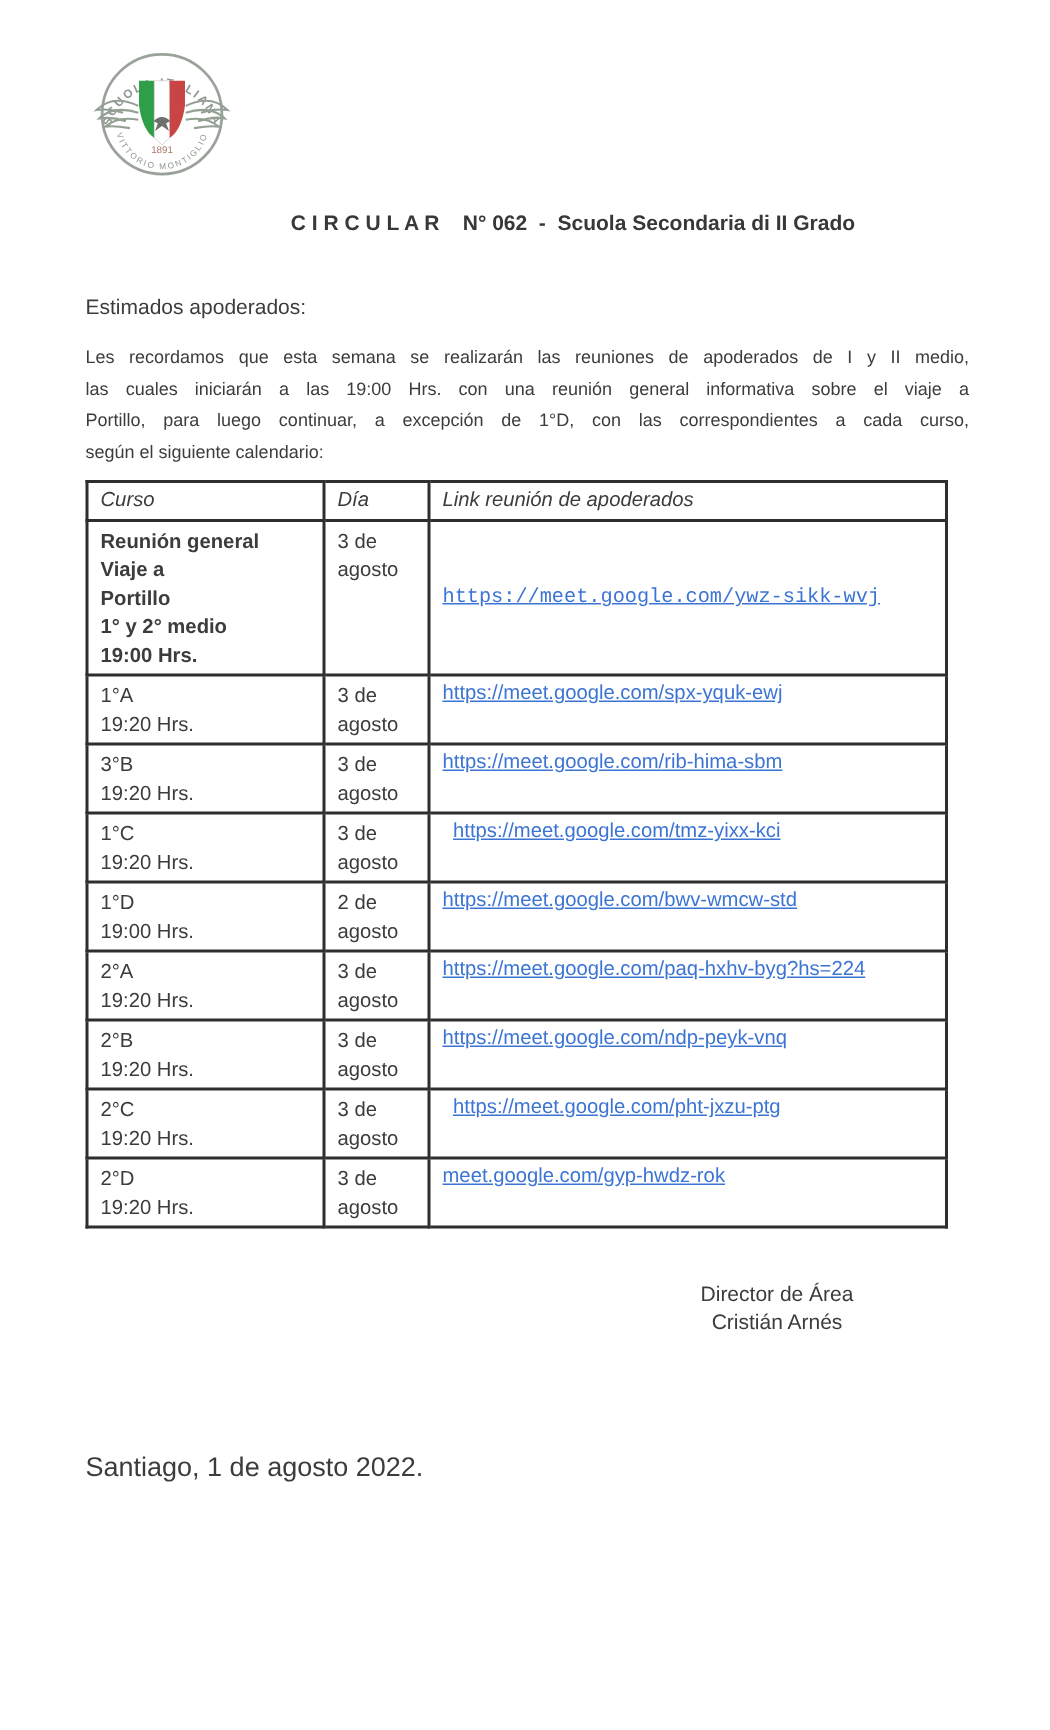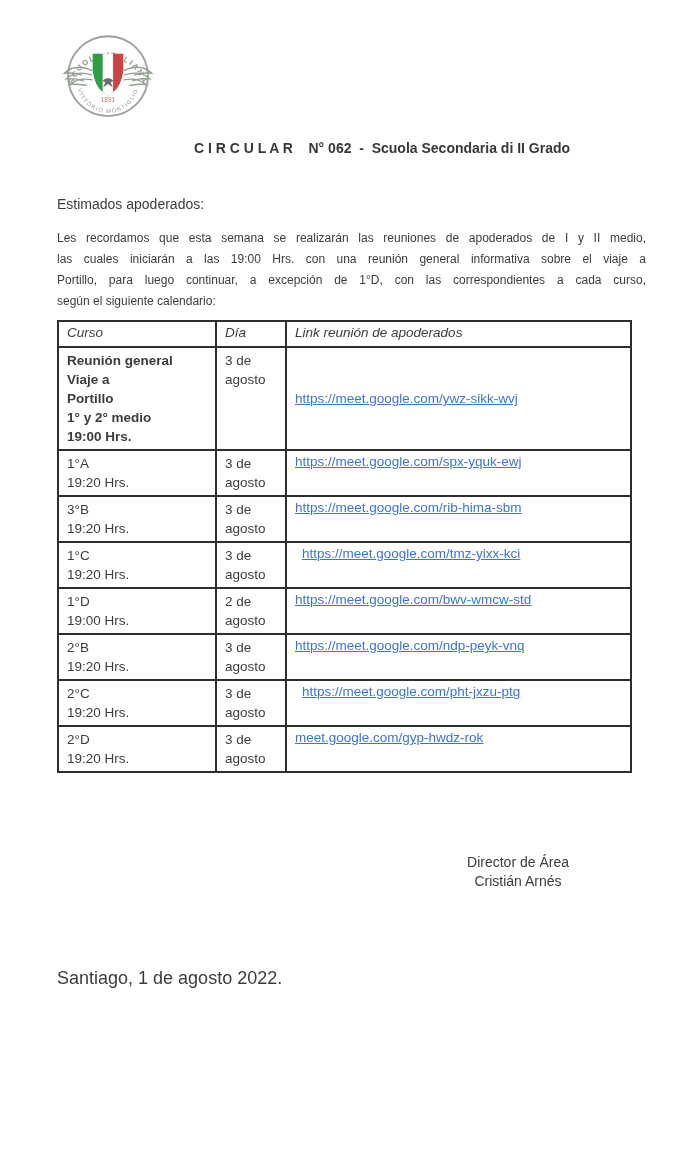--- a/index.html
+++ b/index.html
@@ -67,21 +67,21 @@
     font-weight: normal;
     text-align: left;
     color: #3c3c3c;
   }
   table.sched tbody tr { height: 43px; }
   table.sched tbody tr.tall { height: 71px; }
   td.curso div { line-height: 19px; }
   td.curso.bold { font-weight: bold; }
   td.dia { line-height: 19px; }
   td.linkcell { padding-top: 5px; }
-  td.linkcell.mid { vertical-align: middle; }
+  td.linkcell.mid { vertical-align: middle; font-family: Liberation Mono, monospace; }
   td.linkcell a {
     color: #3c74d4;
     text-decoration: underline;
     cursor: pointer;
   }
   td.linkcell a.indent { margin-left: 7px; }
   .closing {
     position: absolute;
     left: 57px;
     top: 793px;
@@ -199,20 +199,28 @@
         <tr>
           <td class="curso">
             <div>1°D</div>
             <div>19:00 Hrs.</div>
           </td>
           <td class="dia">2 de agosto</td>
           <td class="linkcell"><a href="#">https://meet.google.com/bwv-wmcw-std</a></td>
         </tr>
         <tr>
           <td class="curso">
+            <div>2°A</div>
+            <div>19:20 Hrs.</div>
+          </td>
+          <td class="dia">3 de agosto</td>
+          <td class="linkcell"><a href="#">https://meet.google.com/paq-hxhv-byg?hs=224</a></td>
+        </tr>
+        <tr>
+          <td class="curso">
             <div>2°B</div>
             <div>19:20 Hrs.</div>
           </td>
           <td class="dia">3 de agosto</td>
           <td class="linkcell"><a href="#">https://meet.google.com/ndp-peyk-vnq</a></td>
         </tr>
         <tr>
           <td class="curso">
             <div>2°C</div>
             <div>19:20 Hrs.</div>

